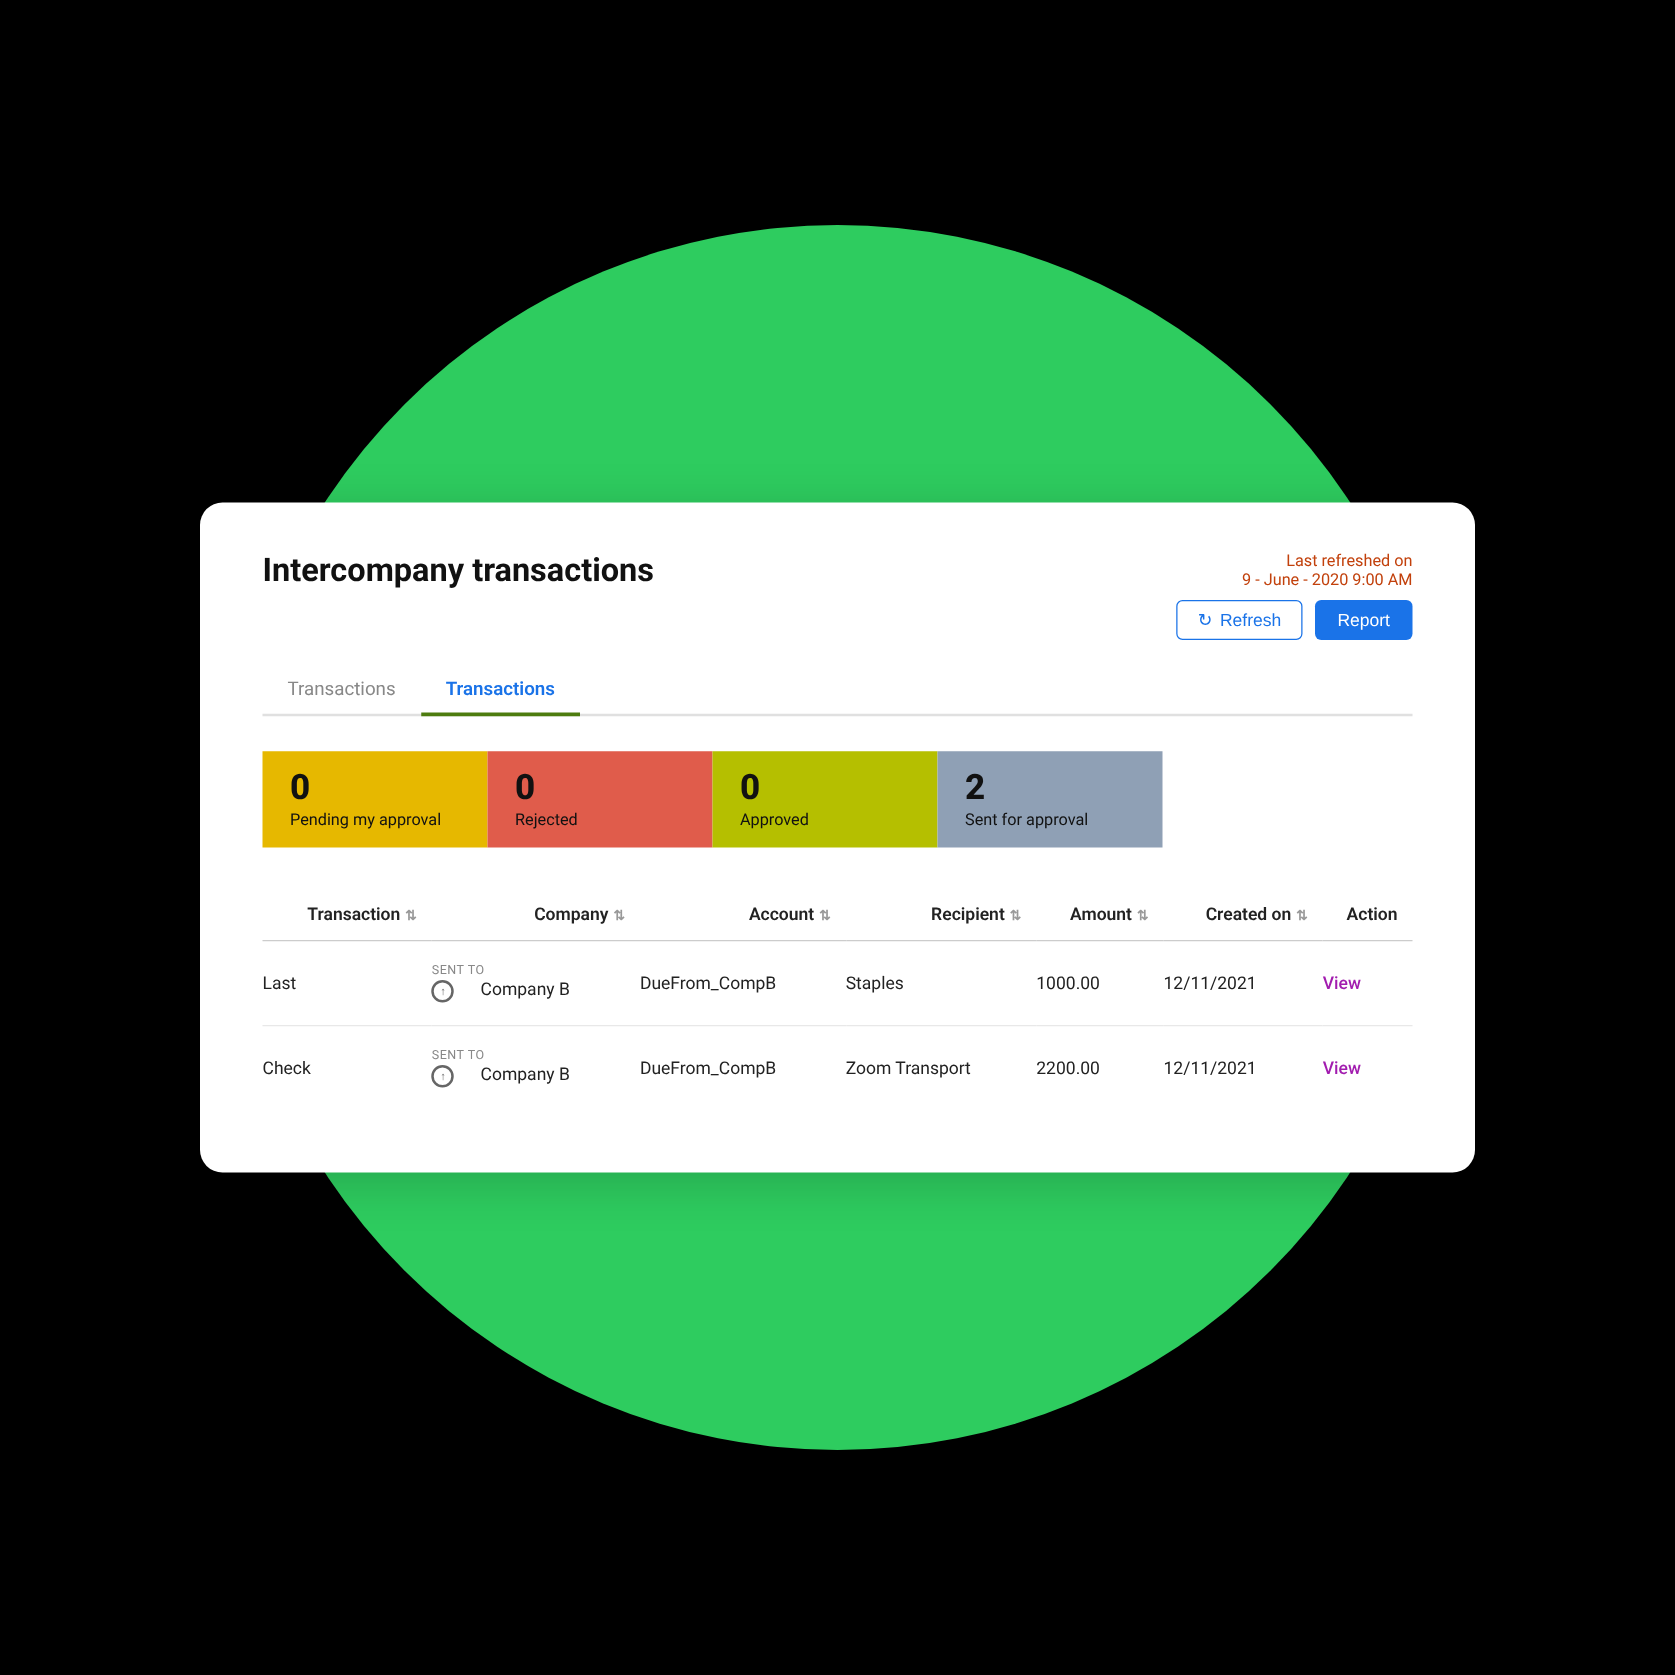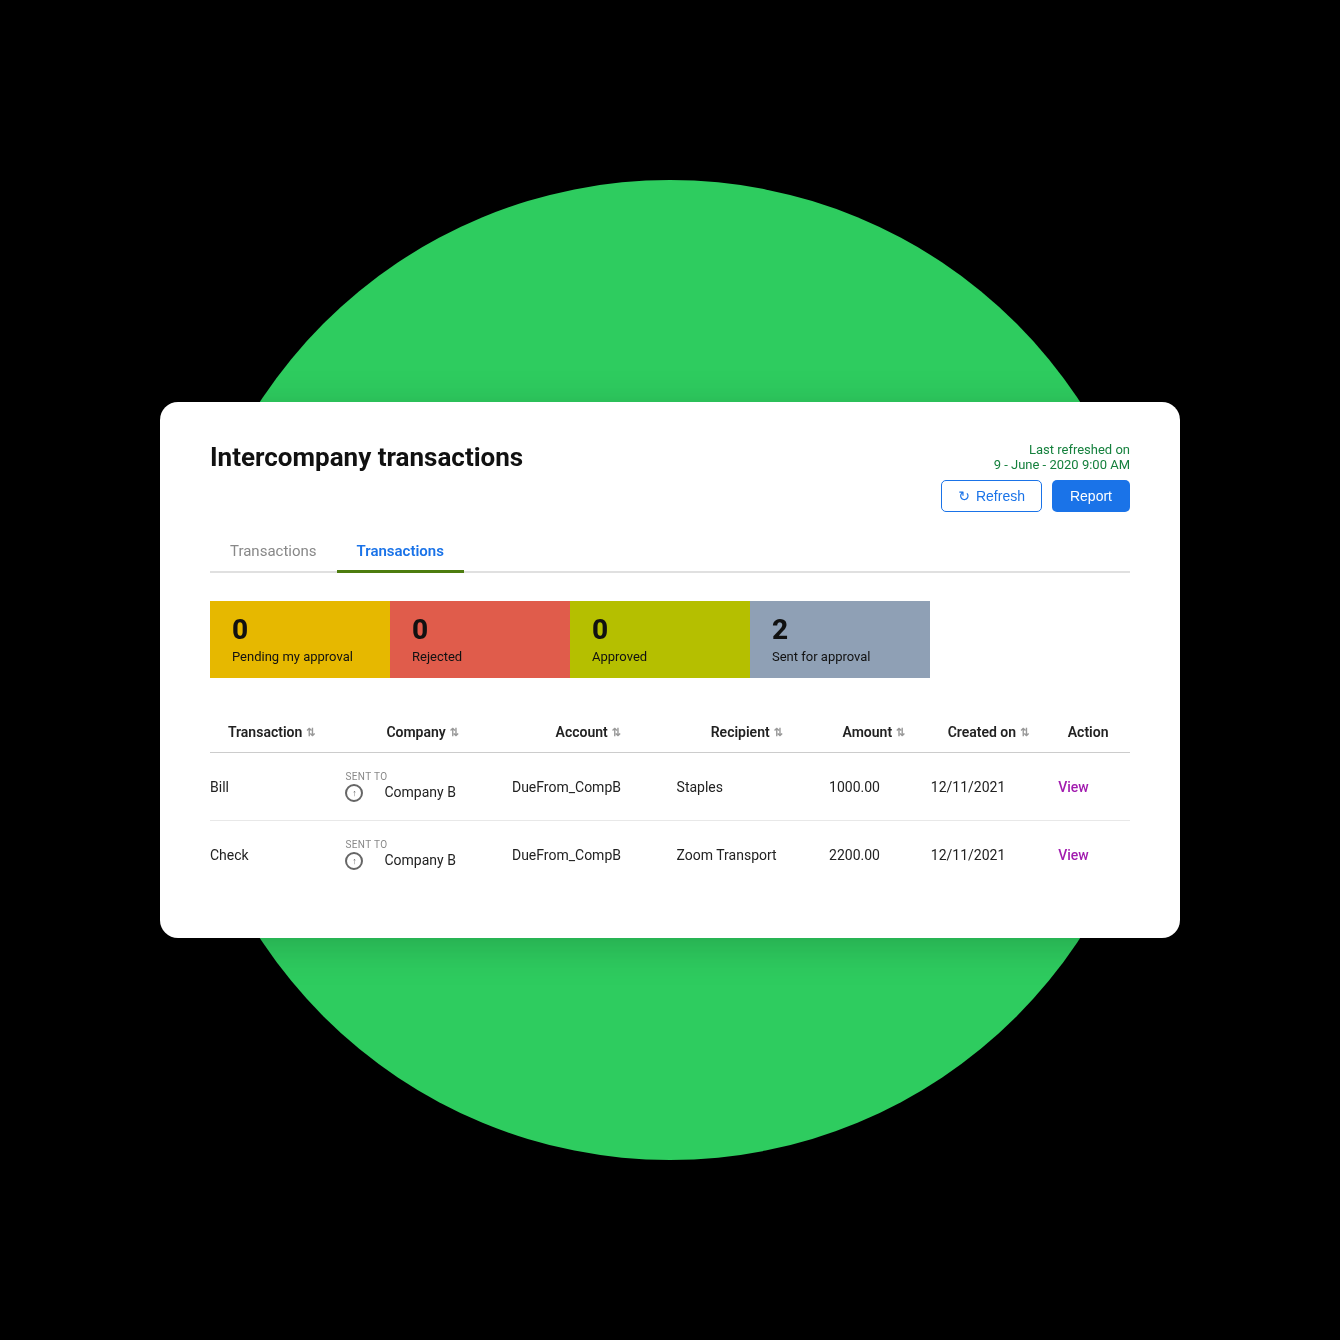--- a/index.html
+++ b/index.html
@@ -52,21 +52,21 @@
 
     .header-right {
       display: flex;
       flex-direction: column;
       align-items: flex-end;
       gap: 8px;
     }
 
     .last-refreshed {
       font-size: 13px;
-      color: #15803d;
+      color: #c2410c;
       text-align: right;
     }
 
     .header-buttons {
       display: flex;
       gap: 10px;
     }
 
     .btn-refresh {
       display: flex;
@@ -150,21 +150,21 @@
     .data-table {
       width: 100%;
       border-collapse: collapse;
     }
 
     .data-table thead tr {
       border-bottom: 1.5px solid #ccc;
     }
 
     .data-table th {
-      text-align: center;
+      text-align: right;
       font-size: 14px;
       font-weight: 600;
       color: #222;
       padding: 10px 12px 12px 0;
     }
 
     .th-sort {
       display: inline-flex;
       align-items: center;
       gap: 4px;
@@ -336,21 +336,21 @@
             <span class="sort-icon">⇅</span>
           </span>
         </th>
         <th>
           <span>Action</span>
         </th>
       </tr>
     </thead>
     <tbody id="table-body">
     <tr>
-      <td>Bill</td>
+      <td>Last</td>
       <td>
         <div class="company-cell">
           <span class="sent-to-label">SENT TO</span>
           <div class="company-name-row">
             <div class="company-icon"></div>
             <span>Company B</span>
           </div>
         </div>
       </td>
       <td>DueFrom_CompB</td>

